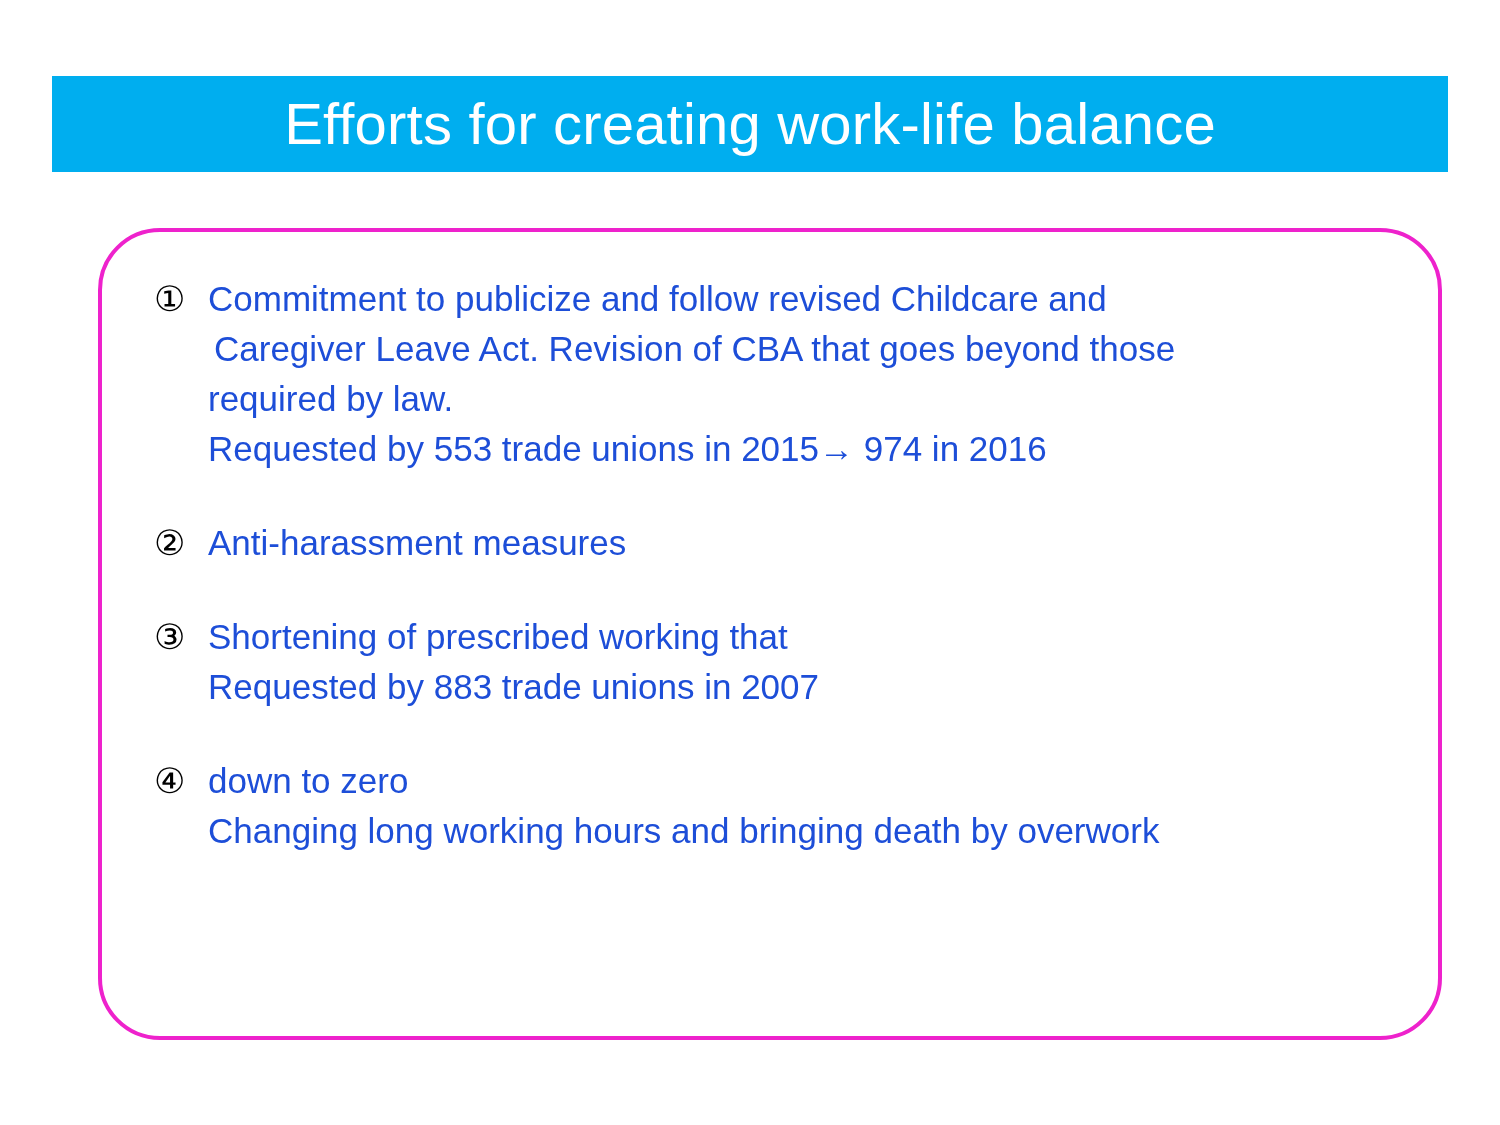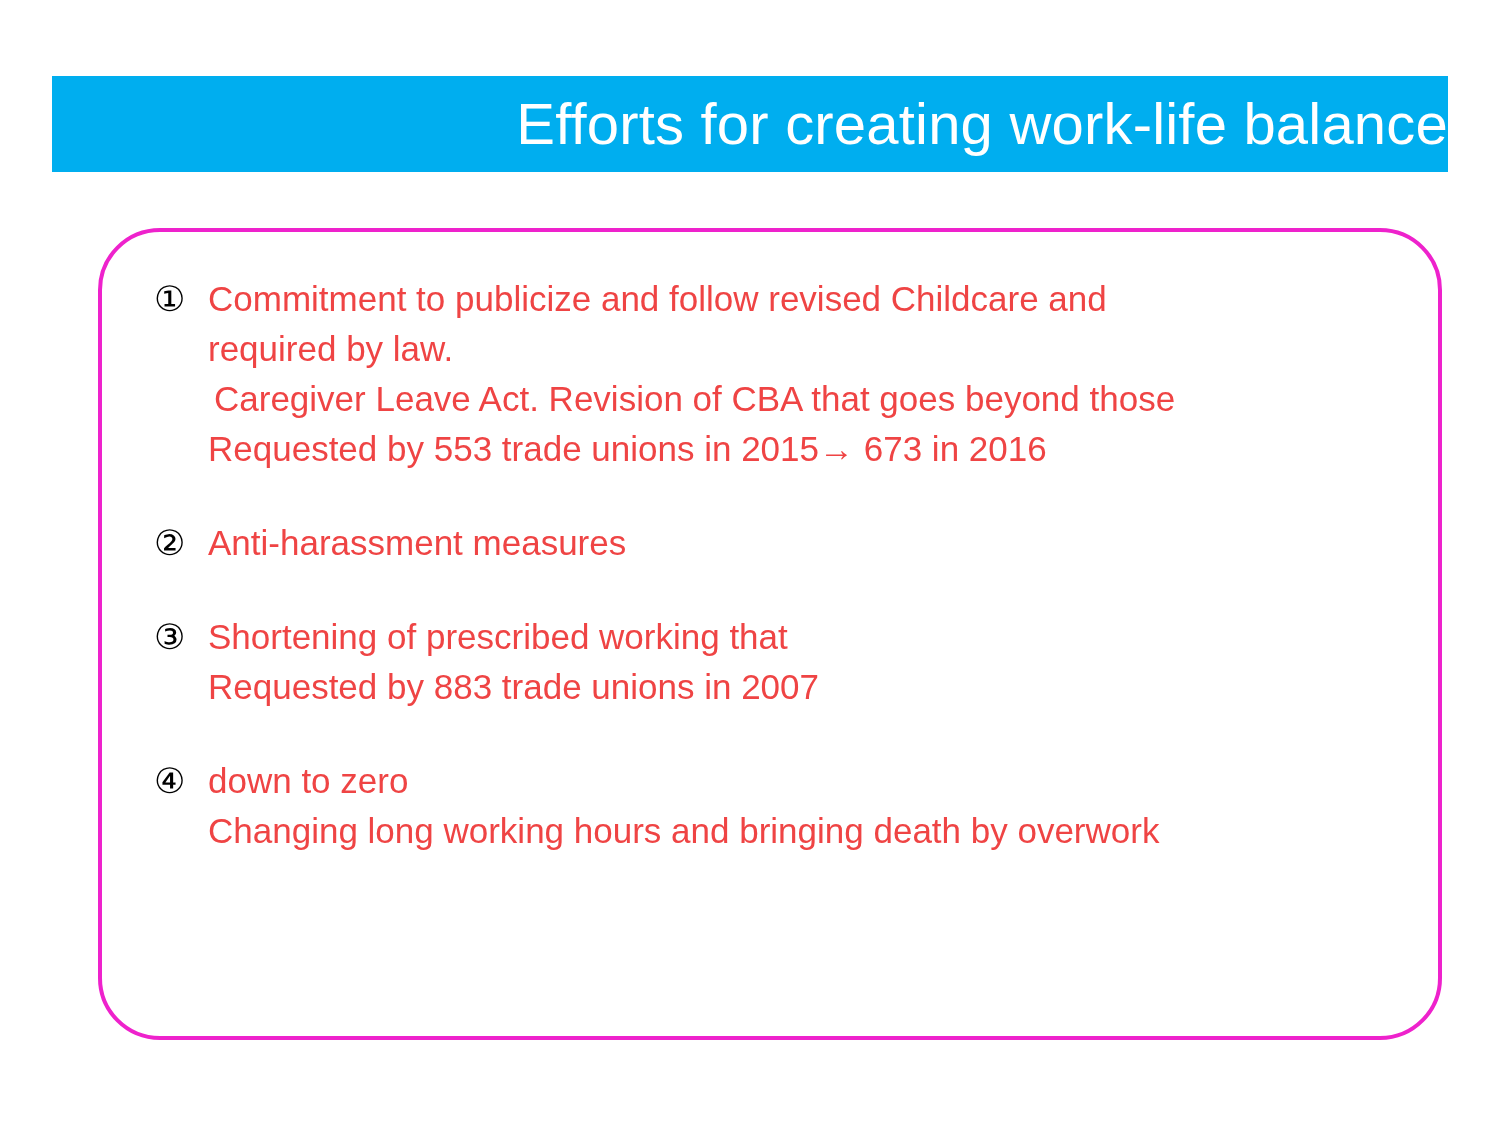--- a/index.html
+++ b/index.html
@@ -22,21 +22,21 @@
   }
   .title-bar {
     position: absolute;
     left: 52px;
     top: 76px;
     width: 1396px;
     height: 96px;
     background: #00AEEF;
     display: flex;
     align-items: center;
-    justify-content: flex-end;
+    justify-content: center;
   }
   .title-text {
     color: #ffffff;
     font-size: 58px;
     font-weight: 400;
     line-height: 1;
     letter-spacing: 0.2px;
     white-space: nowrap;
   }
   .content-box {
@@ -68,44 +68,44 @@
     line-height: 50px;
     color: #000000;
     text-align: left;
   }
   .lines {
     flex: 1 1 auto;
   }
   .line {
     font-size: 35px;
     line-height: 50px;
-    color: #ef4444;
+    color: #1d4ed8;
     white-space: pre;
   }
   .line.indent-1 { padding-left: 6px; }
 </style>
 </head>
 <body>
 
 <div class="slide">
 
   <div class="title-bar">
     <div class="title-text">Efforts for creating work-life balance</div>
   </div>
 
   <div class="content-box">
     <div class="items">
 
       <div class="item">
         <div class="marker">①</div>
         <div class="lines">
           <div class="line">Commitment to publicize and follow revised Childcare and</div>
+          <div class="line indent-1">Caregiver Leave Act. Revision of CBA that goes beyond those</div>
           <div class="line">required by law.</div>
-          <div class="line indent-1">Caregiver Leave Act. Revision of CBA that goes beyond those</div>
-          <div class="line">Requested by 553 trade unions in 2015→ 673 in 2016</div>
+          <div class="line">Requested by 553 trade unions in 2015→ 974 in 2016</div>
         </div>
       </div>
 
       <div class="item">
         <div class="marker">②</div>
         <div class="lines">
           <div class="line">Anti-harassment measures</div>
         </div>
       </div>
 

